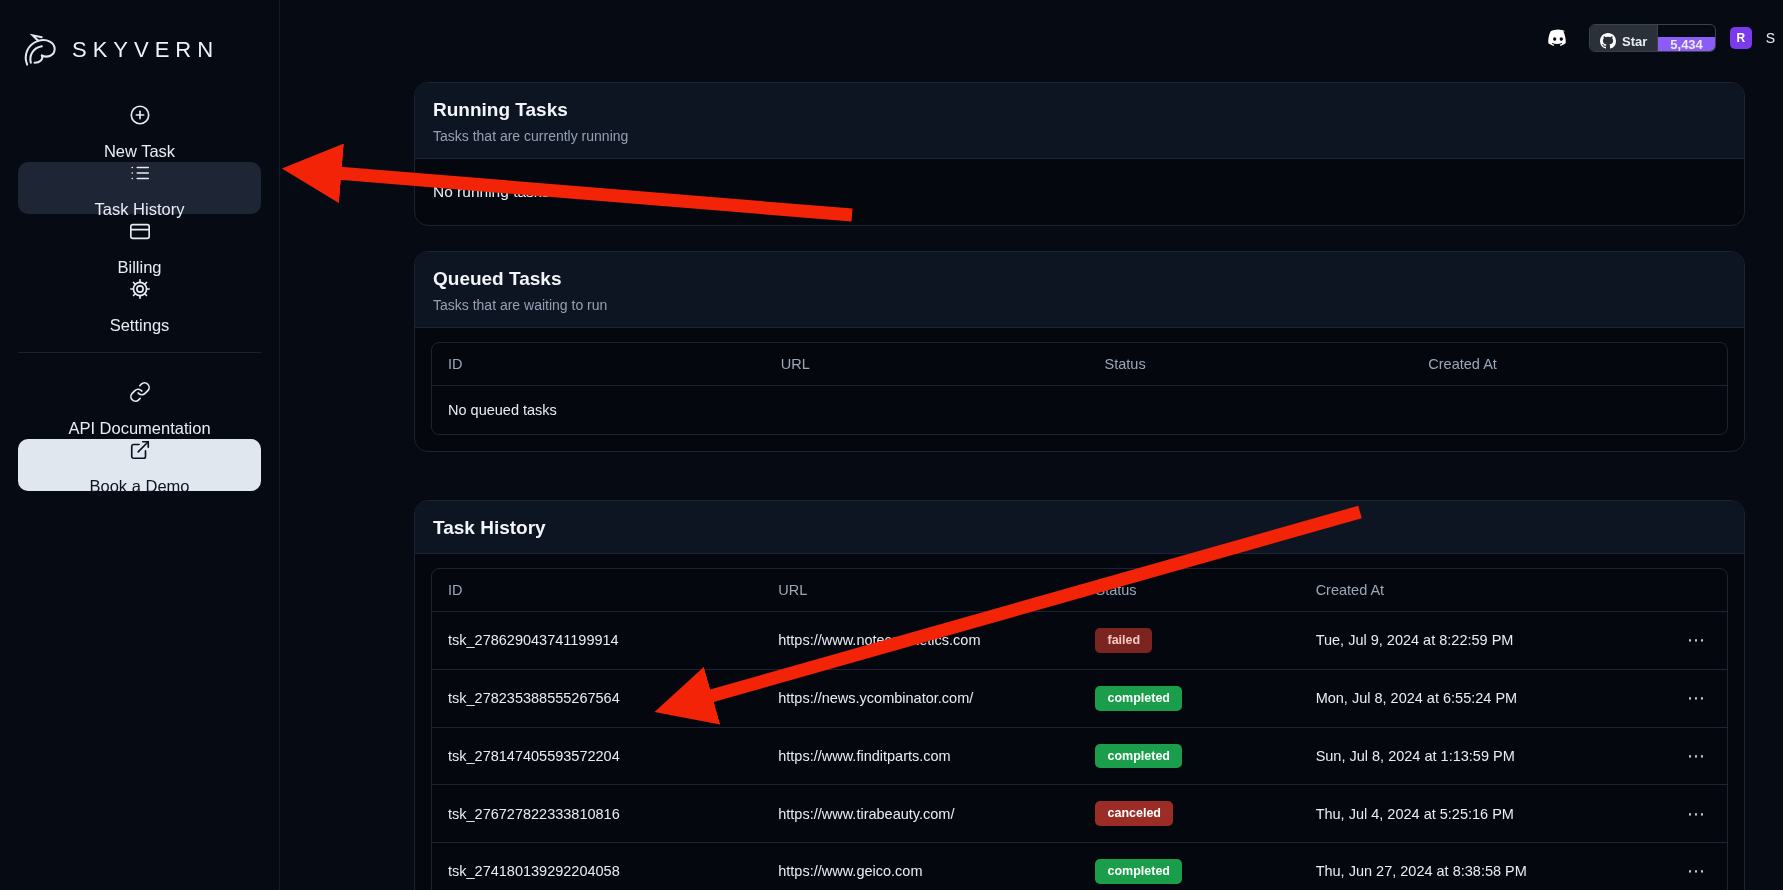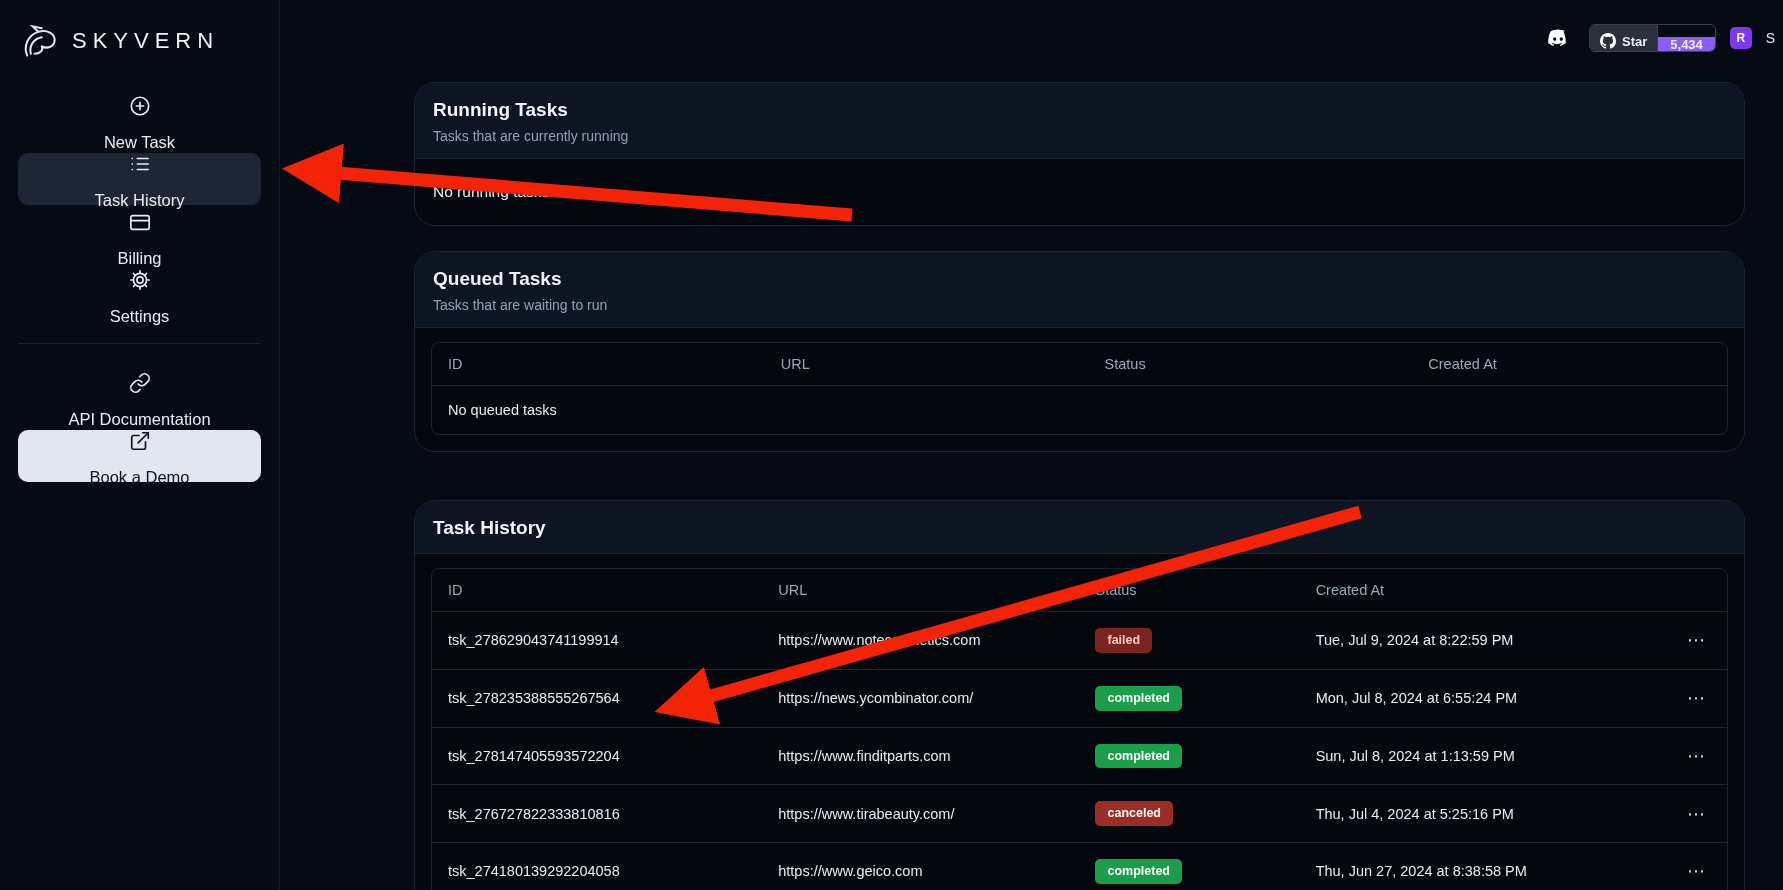--- a/index.html
+++ b/index.html
@@ -23,21 +23,21 @@
   body{
     background:var(--page-bg);
     color:var(--text);
     font-family:"Liberation Sans",sans-serif;
     position:relative;
   }
   
   .sidebar{
     position:absolute;left:0;top:0;bottom:0;width:280px;
     border-right:1px solid #141c29;
-    padding:15px 18px;
+    padding:24px 18px;
   }
   .logo{display:flex;align-items:center;gap:10px;height:52px;cursor:pointer;}
   .logo svg{width:44px;height:44px;}
   .brand{font-size:22px;letter-spacing:6px;font-weight:400;color:#eef2f6;}
   .nav{margin-top:28px;display:flex;flex-direction:column;gap:6px;}
   .nav-item{
     display:flex;align-items:center;gap:16px;
     height:52px;padding:0 16px;border-radius:10px;
     font-size:16.5px;color:var(--text);cursor:pointer;flex-direction:column;
   }
@@ -67,21 +67,21 @@
     color:#fff;font-size:12px;font-weight:bold;display:flex;align-items:center;justify-content:center;cursor:pointer;flex:0 0 auto;
   }
   .user-partial{font-size:14px;color:#e9edf3;}
   
   .main{
     position:absolute;left:280px;top:0;right:0;bottom:0;
     padding:82px 38px 0 134px;
   }
   .card{
     border:1px solid var(--panel-line);
-    border-radius:21px;
+    border-radius:14px;
     background:var(--card-body);
     overflow:hidden;
   }
   .card + .card{margin-top:25px;}
   .card.history{margin-top:48px;}
   .card-header{
     background:var(--card-header);
     border-bottom:1px solid var(--panel-line);
     padding:16px 18px 14px 18px;
   }

